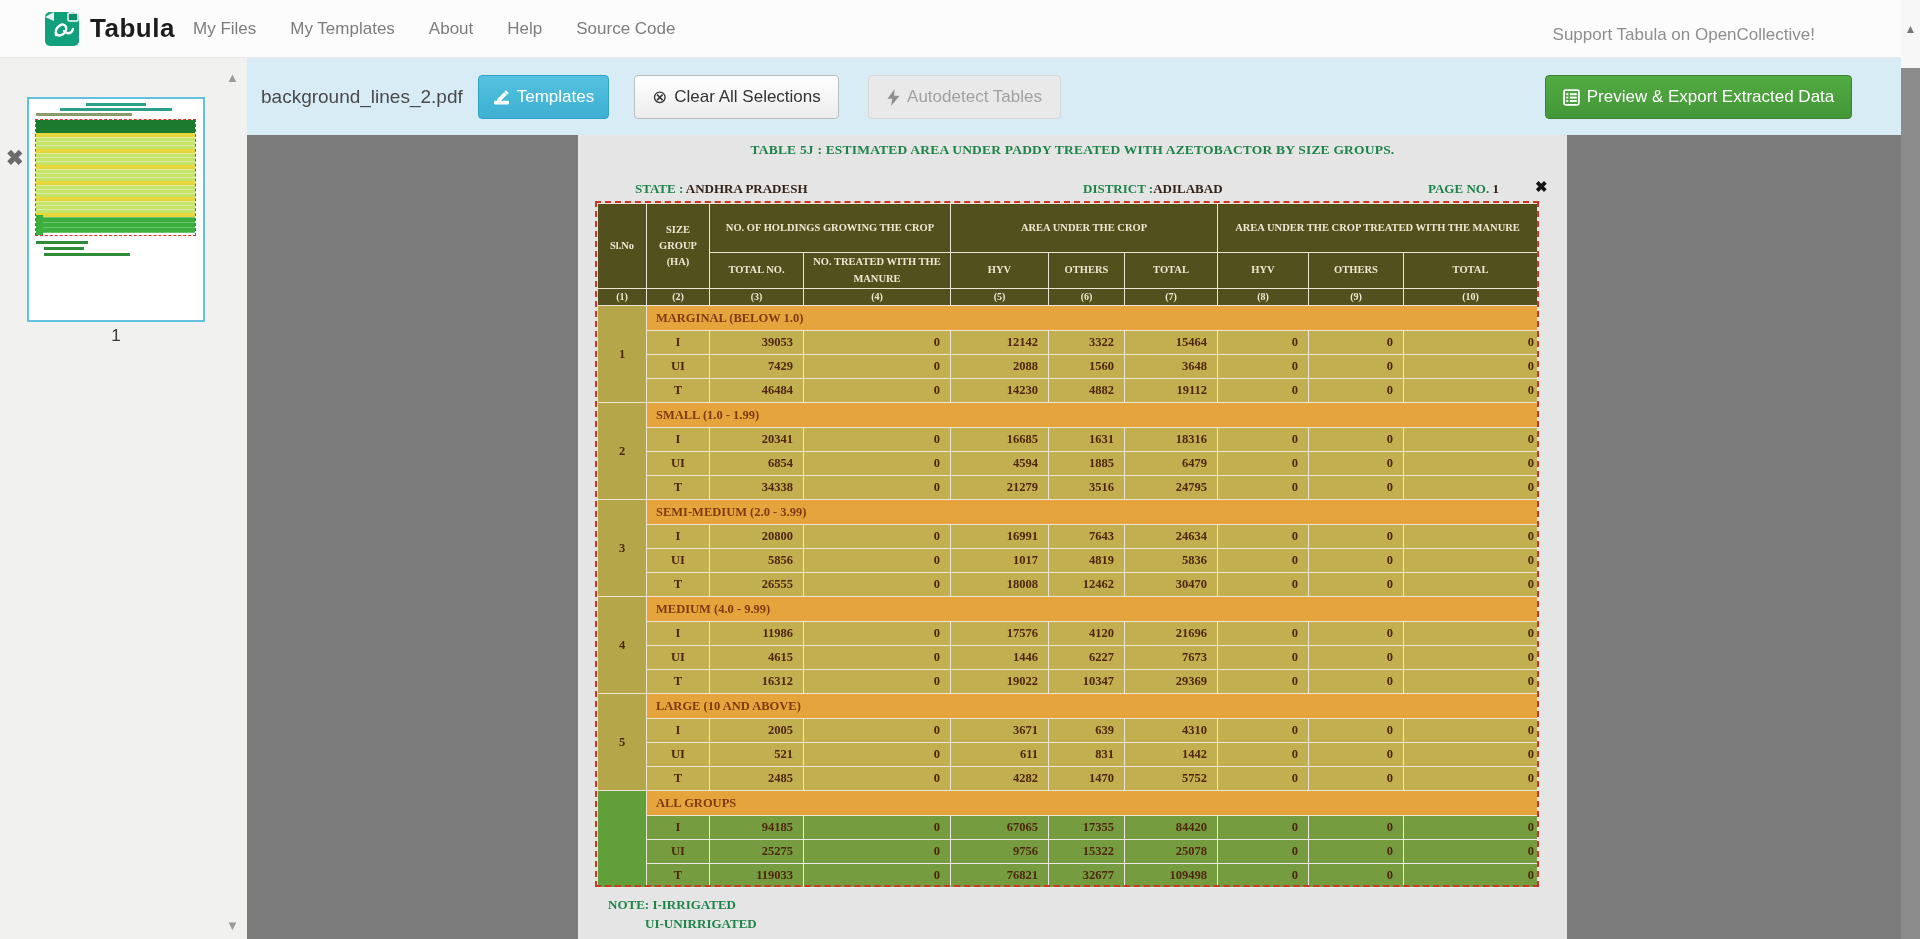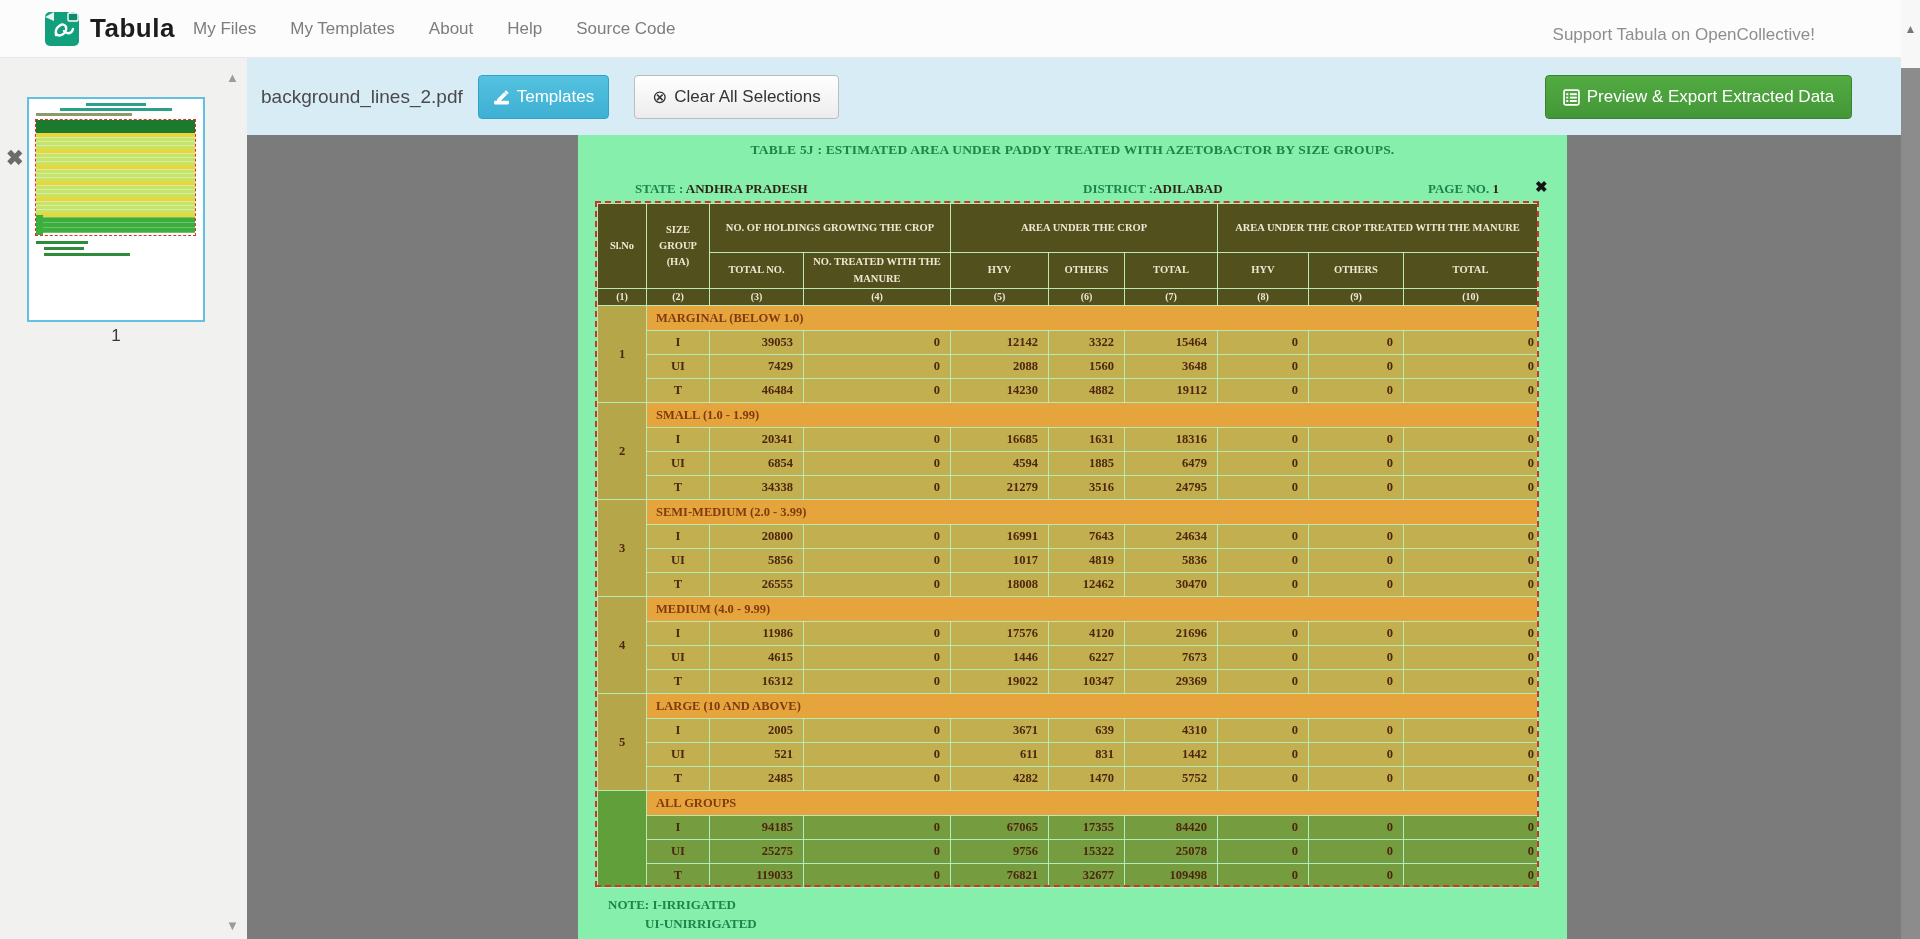--- a/index.html
+++ b/index.html
@@ -48,21 +48,21 @@
   .t-sq{position:absolute;left:0;bottom:0;width:7px;height:20px;background:#3cae3e;}
   .t-note{position:absolute;height:3px;background:#2e8b3a;}
   .n1{left:7px;top:142px;width:52px;}
   .n2{left:15px;top:148px;width:40px;}
   .n3{left:15px;top:154px;width:86px;}
   .page-num{position:absolute;left:27px;top:268px;width:178px;text-align:center;font-size:17px;color:#3a3a3a;}
   .side-arrow{position:absolute;left:226px;font-size:13px;color:#9b9b9b;cursor:pointer;}
   .sa-up{top:12px;} .sa-down{top:860px;}
   
   .main{position:absolute;left:247px;top:135px;width:1654px;height:804px;background:#7b7b7b;overflow:hidden;}
-  .page{position:absolute;left:331px;top:0;width:989px;height:804px;background:#86efac;
+  .page{position:absolute;left:331px;top:0;width:989px;height:804px;background:#e5e5e5;
         font-family:"Liberation Serif",serif;font-weight:bold;}
   .doc-title{position:absolute;left:0;top:7px;width:100%;text-align:center;font-size:13.5px;
              color:var(--pdf-green);letter-spacing:.2px;}
   .doc-line{position:absolute;top:46px;font-size:13px;white-space:nowrap;}
   .lab{color:var(--pdf-green);} .val-dark{color:#332317;}
   .pos-state{left:57px;} .pos-district{left:505px;} .pos-pageno{left:850px;}
   .sel-close{position:absolute;left:957px;top:43px;font-size:15px;color:#141414;cursor:pointer;
              font-family:"Liberation Sans",sans-serif;font-weight:bold;}
   .note{position:absolute;font-size:13px;color:var(--pdf-green);}
   .note1{left:30px;top:762px;} .note2{left:67px;top:781px;}
@@ -128,20 +128,26 @@
         <path d="M11.5 2 L14 4.5" stroke="#fff" stroke-width="2"></path>
       </svg>
       <span>Templates</span>
     </div>
 
     <div class="btn btn-clear">
       <span class="icon-glyph">⊗</span>
       <span>Clear All Selections</span>
     </div>
 
+    <div class="btn btn-auto">
+      <svg width="13" height="17" viewBox="0 0 10 14">
+        <polygon points="6,0 0,8 4,8 3,14 10,5.5 5.5,5.5" fill="#8f8f8f"></polygon>
+      </svg>
+      <span>Autodetect Tables</span>
+    </div>
 
     <div class="btn btn-export">
       <svg width="17" height="17" viewBox="0 0 16 16">
         <rect x="1" y="1" width="14" height="14" rx="1.5" fill="none" stroke="#fff" stroke-width="1.6"></rect>
         <rect x="3" y="4" width="2" height="1.8" fill="#fff"></rect>
           <rect x="6.5" y="4" width="6.5" height="1.8" fill="#fff"></rect>
         <rect x="3" y="7.2" width="2" height="1.8" fill="#fff"></rect>
           <rect x="6.5" y="7.2" width="6.5" height="1.8" fill="#fff"></rect>
         <rect x="3" y="10.4" width="2" height="1.8" fill="#fff"></rect>
           <rect x="6.5" y="10.4" width="6.5" height="1.8" fill="#fff"></rect>

